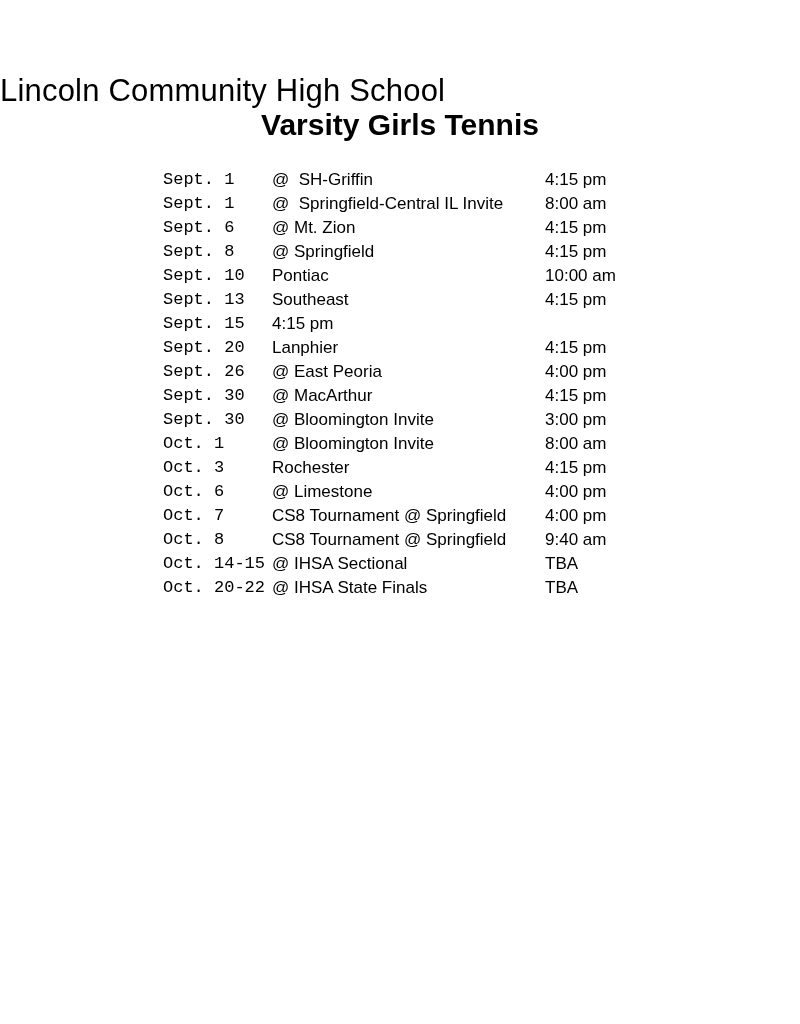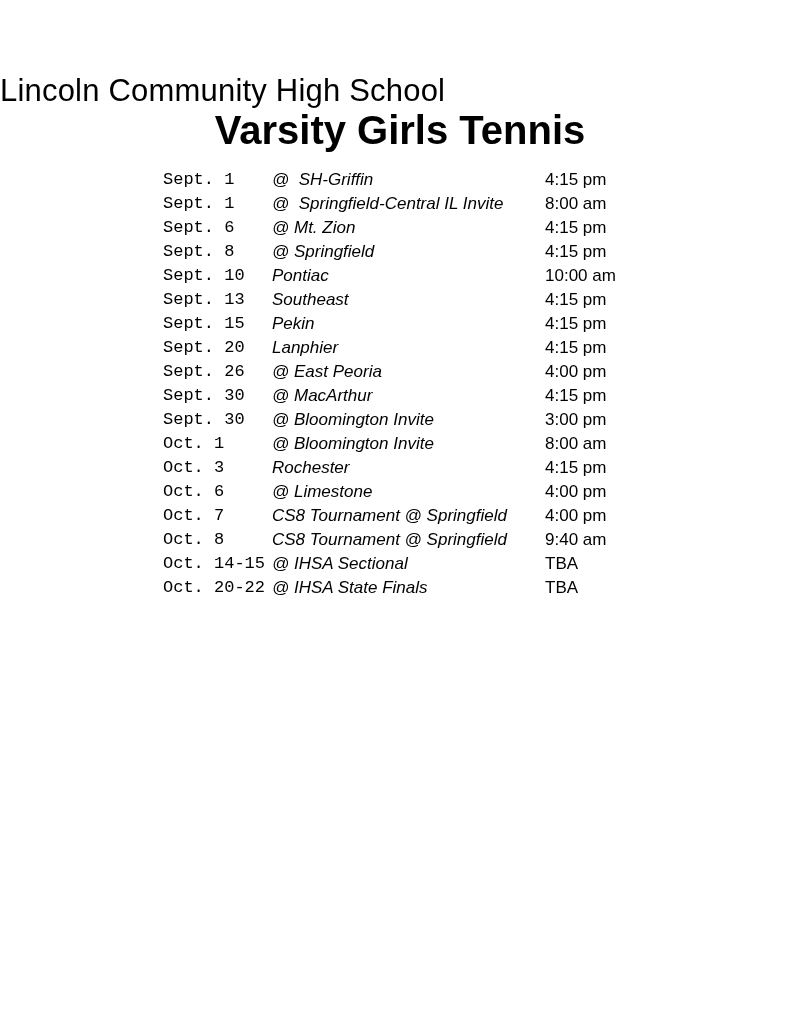--- a/index.html
+++ b/index.html
@@ -27,38 +27,38 @@
     font-weight: 400;
     letter-spacing: 0.2px;
     margin-top: 21px;
   }
   .subtitle {
     position: absolute;
     top: 108px;
     left: 0;
     width: 100%;
     text-align: center;
-    font-size: 40px;
+    font-size: 30px;
     font-weight: 700;
   }
   .schedule {
     position: absolute;
     top: 168px;
     left: 163px;
     width: 520px;
   }
   .row {
     display: flex;
     height: 24px;
     line-height: 24px;
     font-size: 17px;
     white-space: pre;
   }
   .cell-date { width: 109px; flex: 0 0 109px; font-family: Liberation Mono, monospace; }
-  .cell-opponent { width: 273px; flex: 0 0 273px; font-style: italic; }
+  .cell-opponent { width: 273px; flex: 0 0 273px; }
   .cell-time { flex: 1 1 auto; }
 </style>
 </head>
 <body>
 
 <div class="page">
 
   <div class="title">Lincoln Community High School</div>
 
   <div class="subtitle">Varsity Girls Tennis</div>
@@ -95,21 +95,20 @@
     </div>
 
     <div class="row">
       <span class="cell-date">Sept. 13</span>
       <span class="cell-opponent">Southeast</span>
       <span class="cell-time">4:15 pm</span>
     </div>
 
     <div class="row">
       <span class="cell-date">Sept. 15</span>
-      <span class="cell-opponent">Pekin</span>
       <span class="cell-time">4:15 pm</span>
     </div>
 
 
     <div class="row">
       <span class="cell-date">Sept. 20</span>
       <span class="cell-opponent">Lanphier</span>
       <span class="cell-time">4:15 pm</span>
     </div>
 

